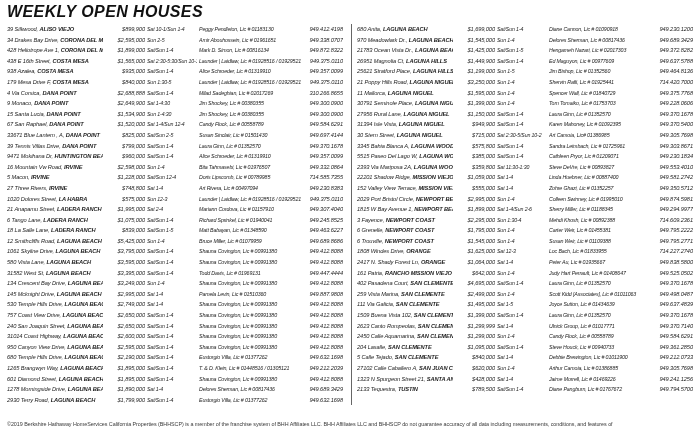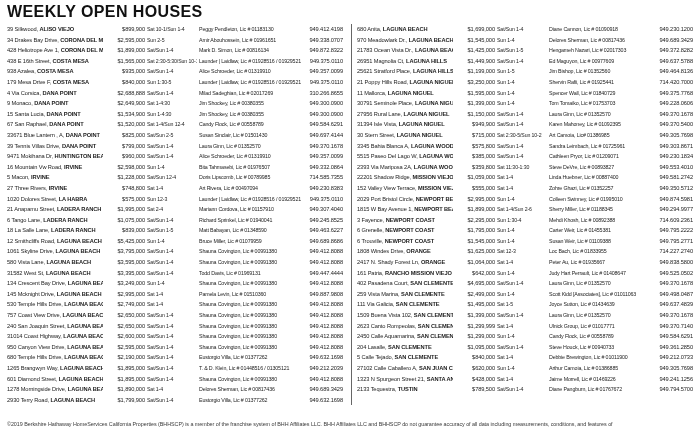--- a/index.html
+++ b/index.html
@@ -1,21 +1,21 @@
 <!DOCTYPE html>
 <html><head>
 <meta charset="utf-8">
 <style>
   html,body{margin:0;padding:0;background:#ffffff;}
   body{
     width:699px;height:430px;overflow:hidden;
     font-family:"Liberation Sans","DejaVu Sans",sans-serif;
     color:#1c1c1c;position:relative;
   }
-  .page{padding:2px 6px 0 7px;}
+  .page{padding:2px 6px 0 7px;font-style:italic;}
   .title{
     font-size:16px;font-weight:bold;letter-spacing:.4px;
     margin:1px 0 3px 0;color:#111;
   }
   .columns{display:flex;gap:8px;}
   .col{flex:1;min-width:0;}
   .col-right{border-left:1px solid #666;padding-left:5px;}
   .row{
     display:grid;
     grid-template-columns:96px 40px 50px 1fr 40px;

